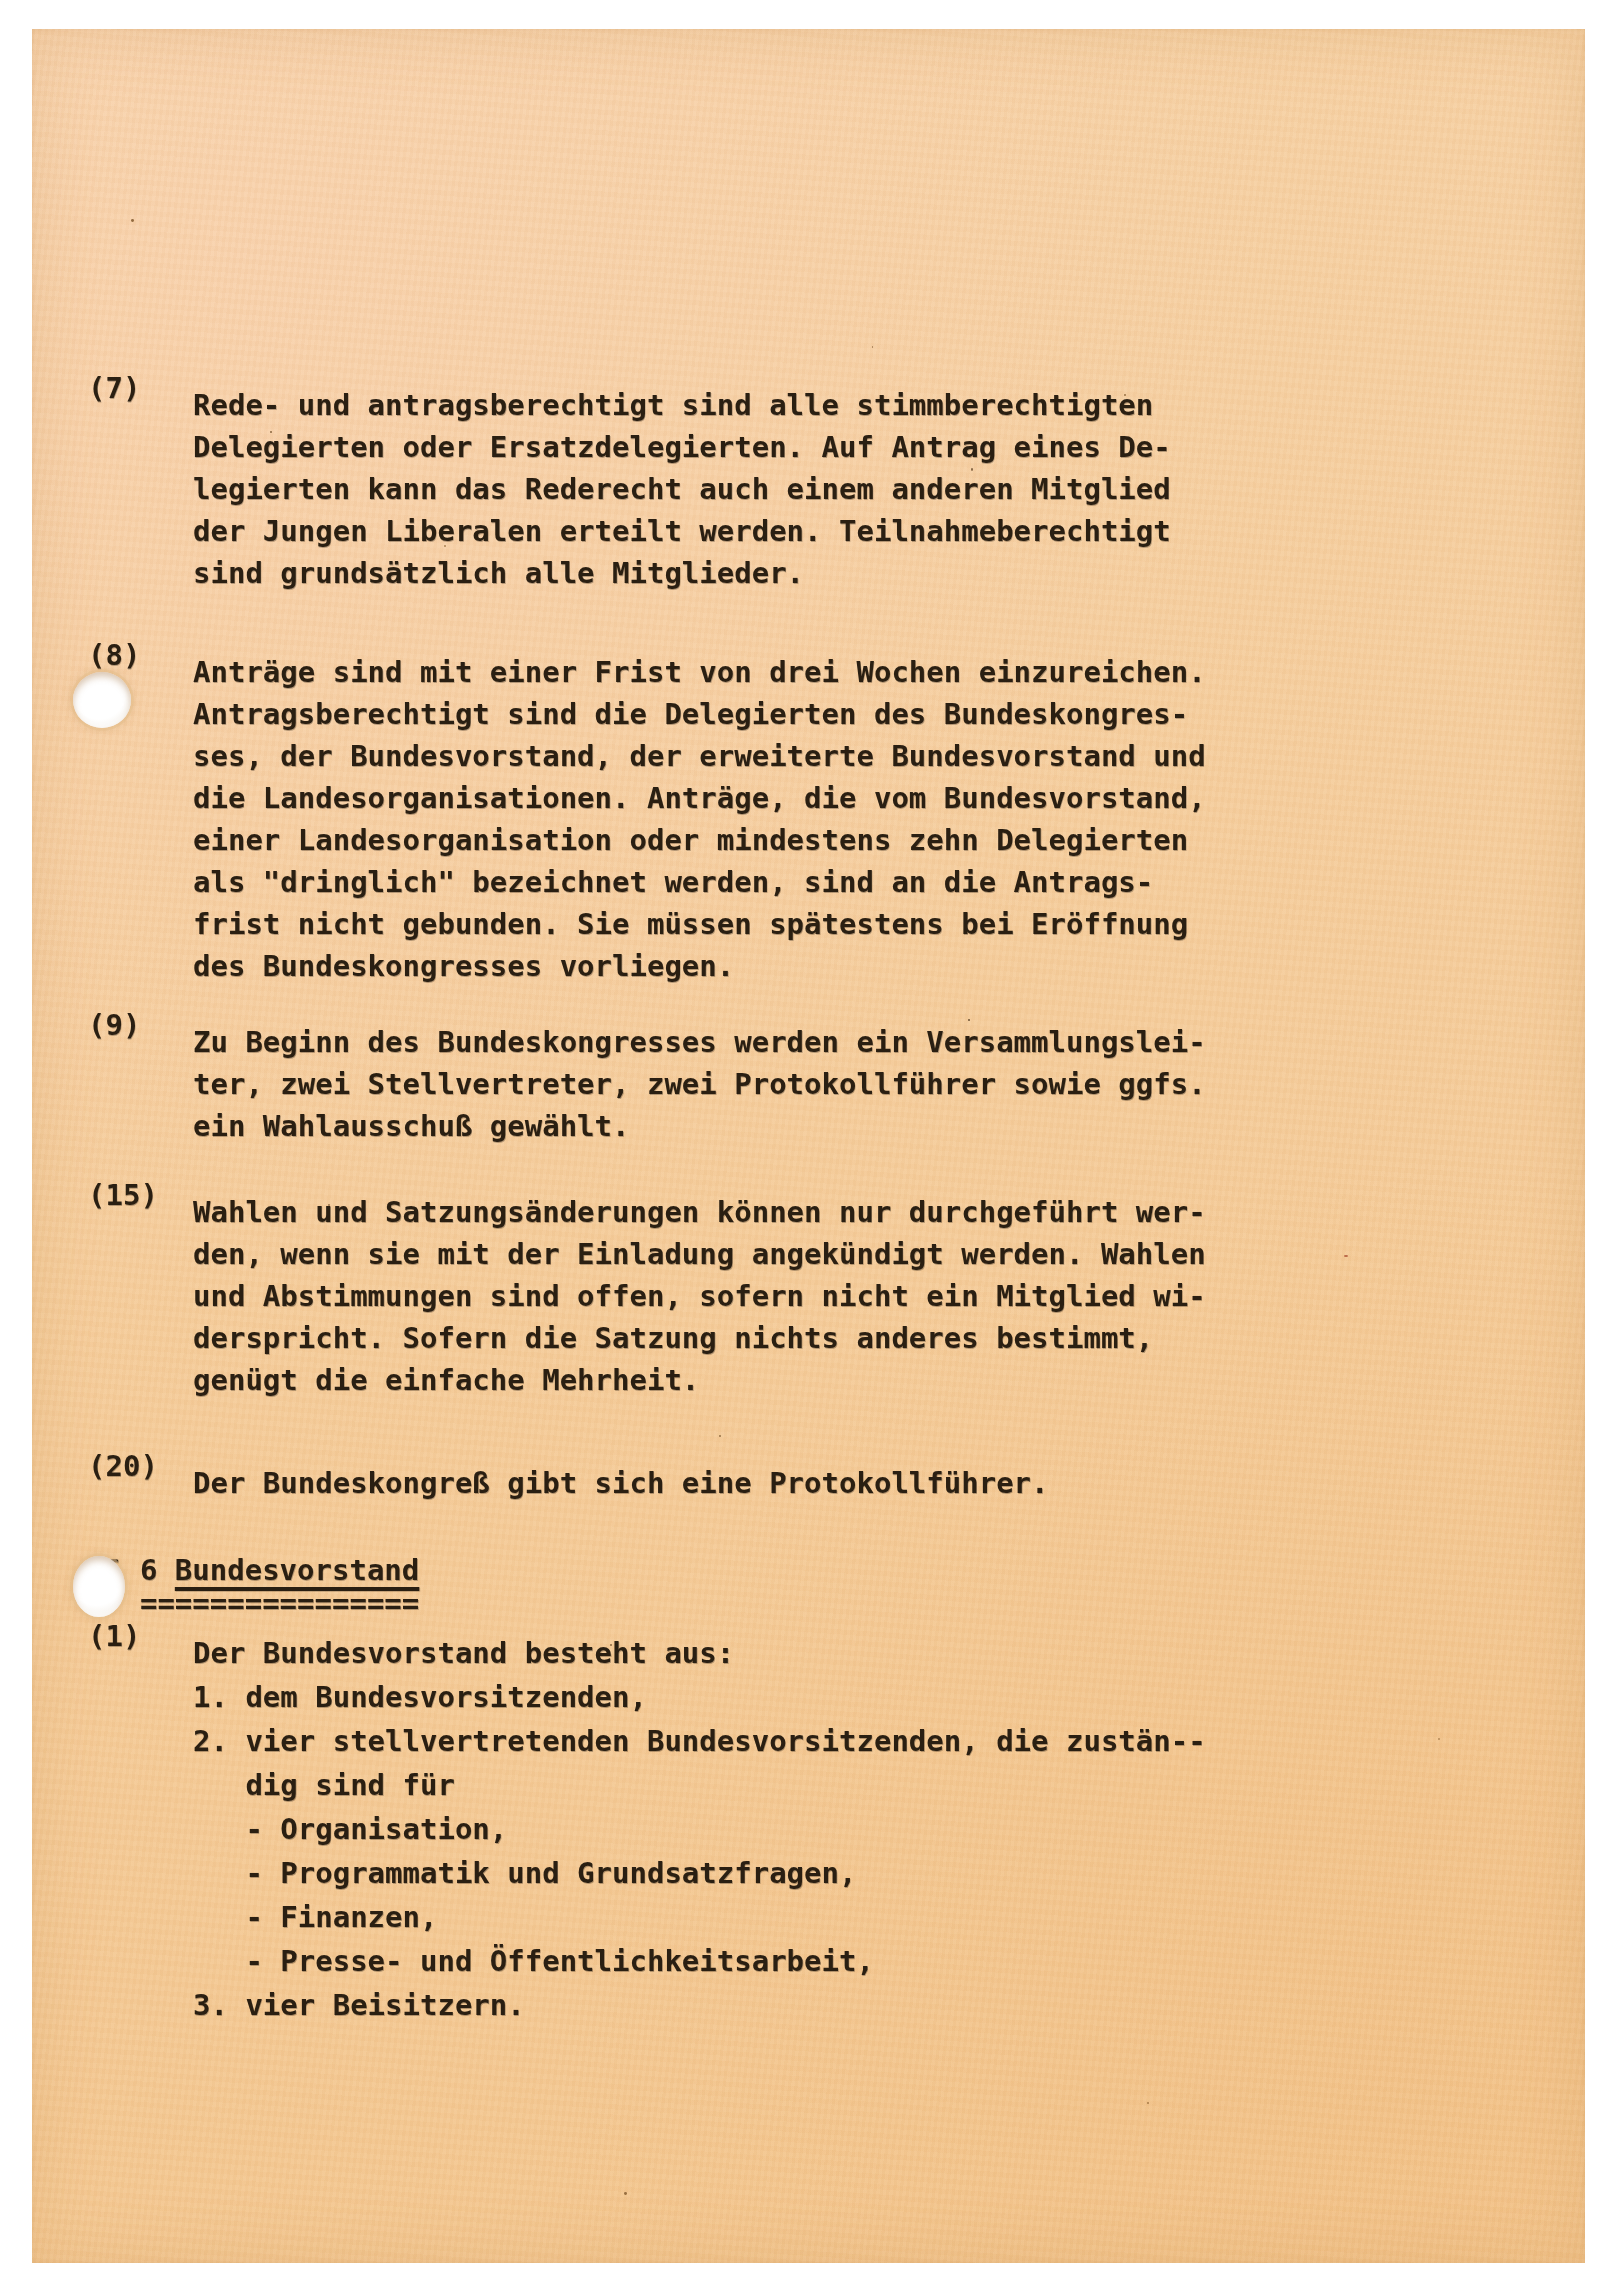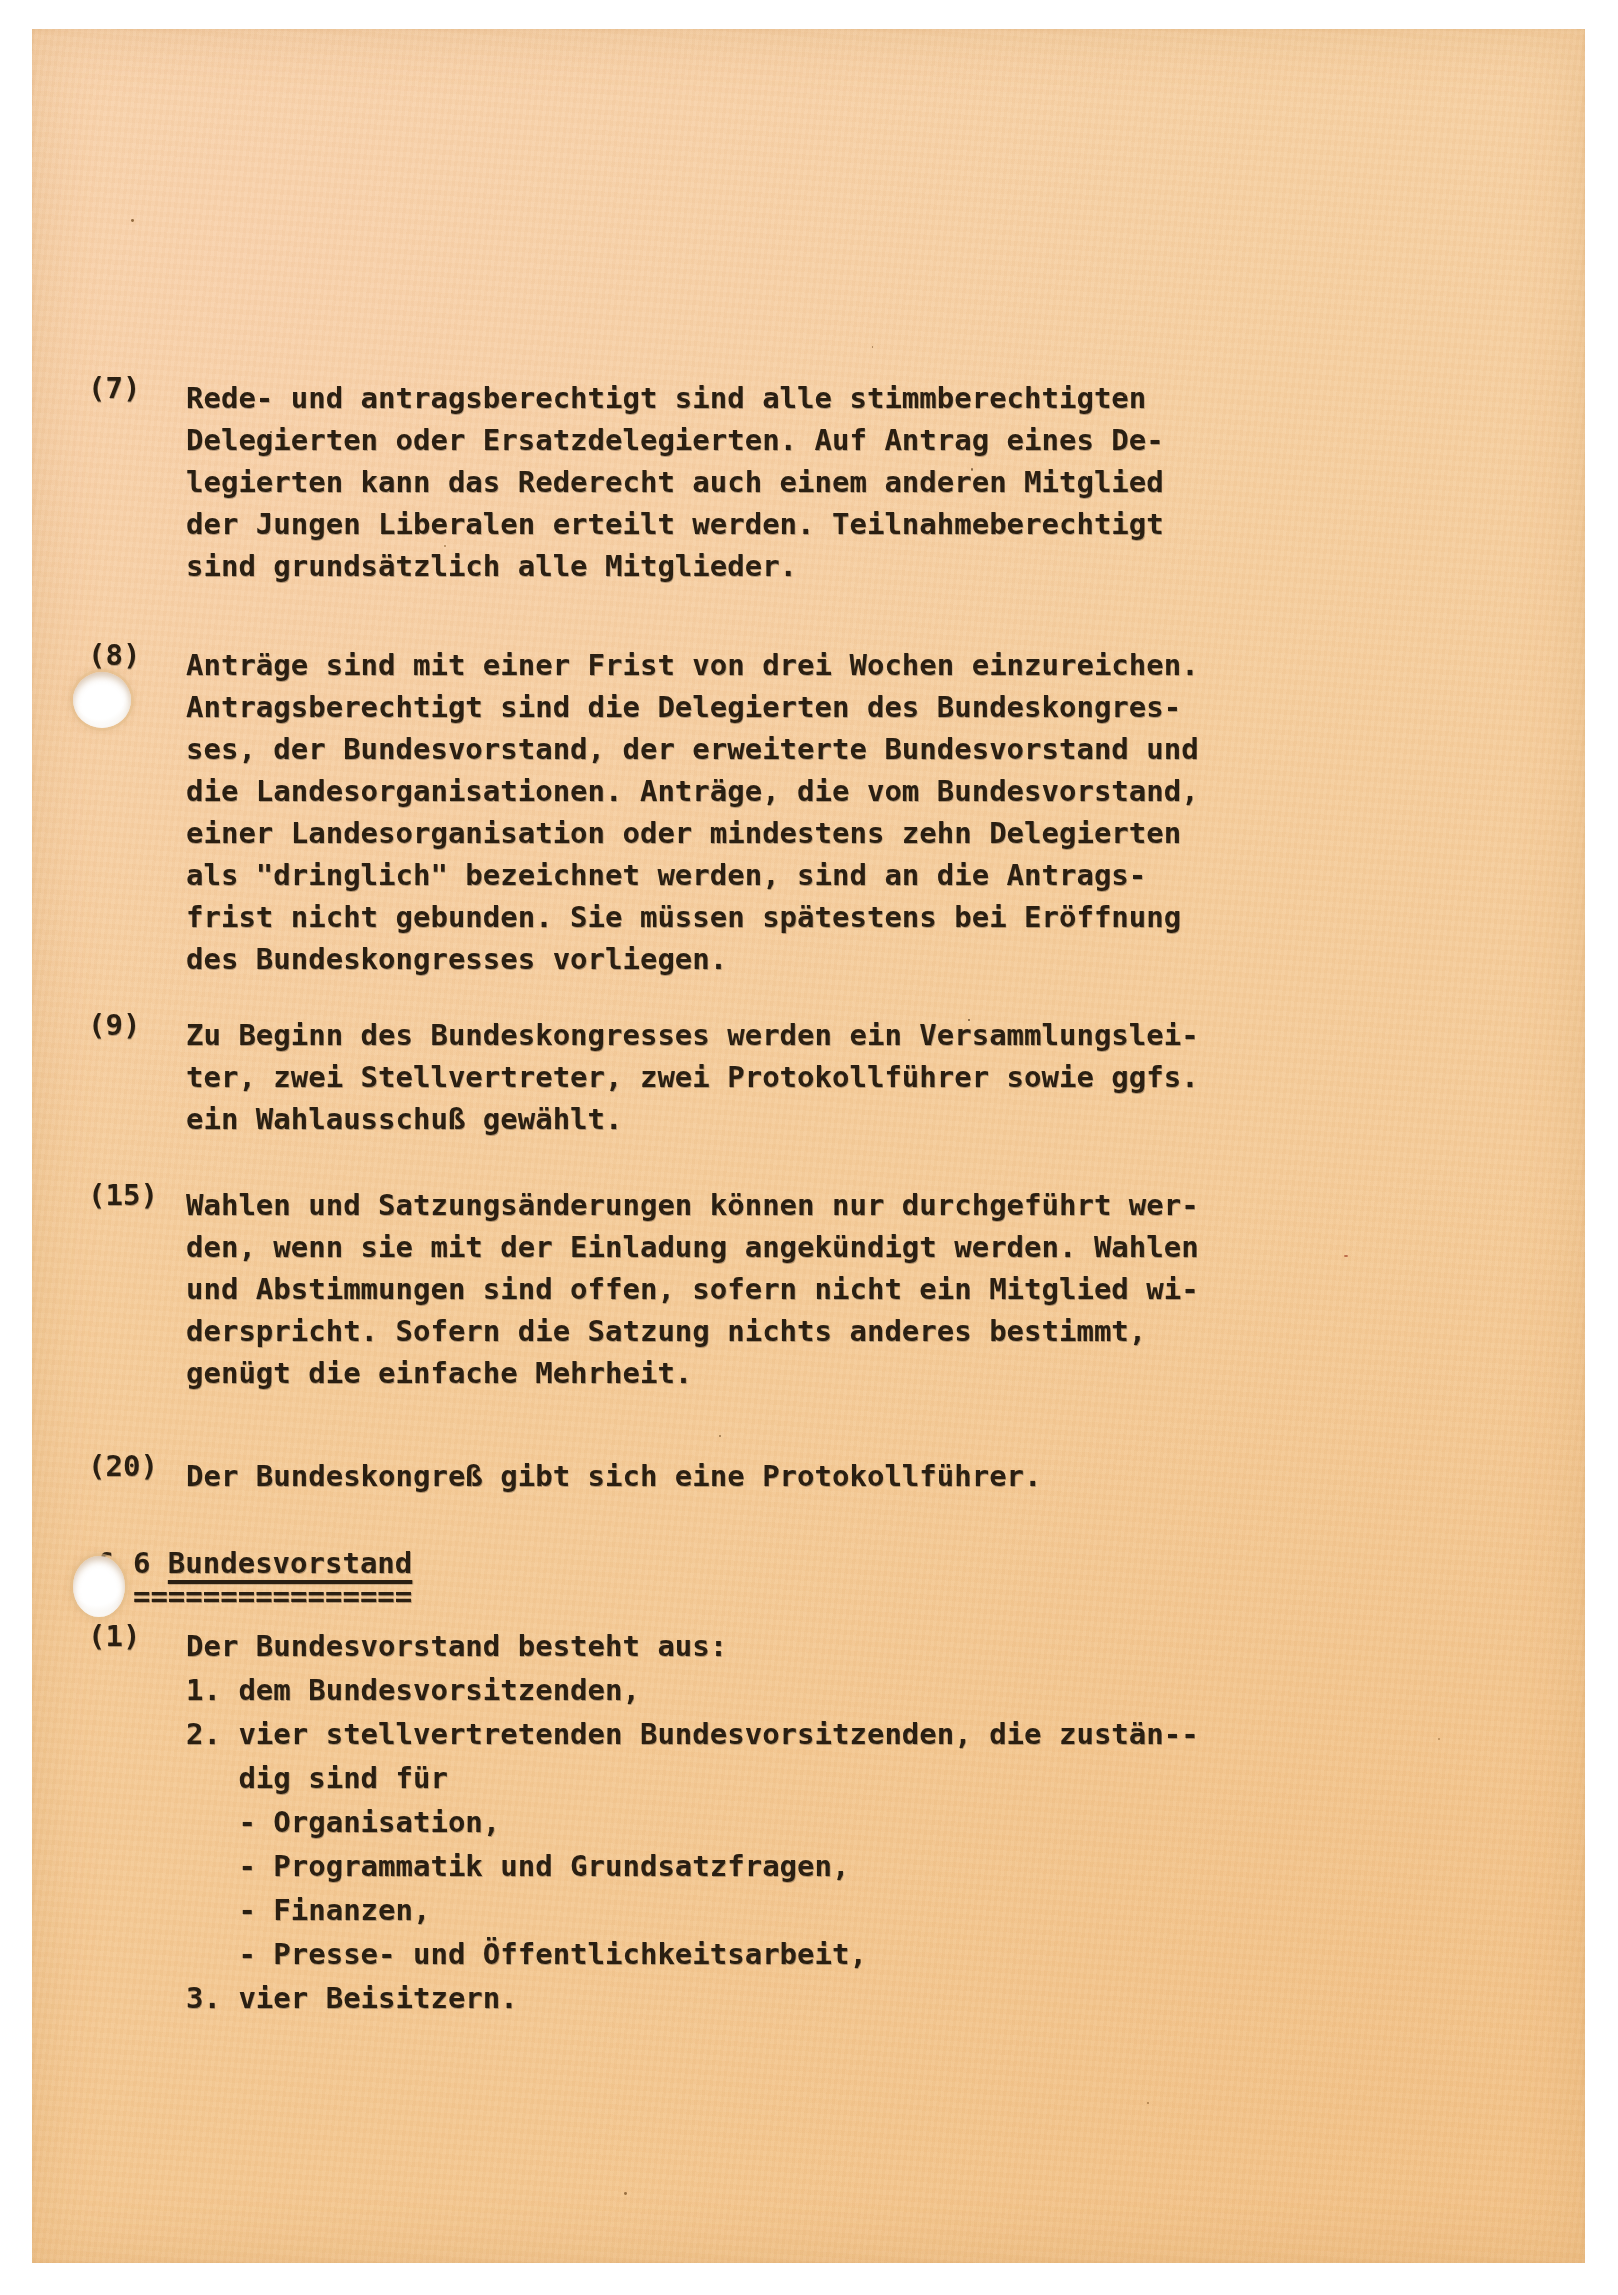--- a/index.html
+++ b/index.html
@@ -26,21 +26,21 @@
   .para{
     position:absolute;left:56px;
     font-family:"DejaVu Sans Mono","Liberation Mono",monospace;
     font-size:29px;font-weight:700;line-height:42px;
     color:#2a1f12;
     text-shadow: 0.6px 0.7px 0.4px rgba(42,31,18,0.32);
     white-space:pre;
   }
   .para.list{line-height:44px;}
   .para .marker{position:absolute;left:0;top:0;white-space:pre;}
-  .para .lines{position:absolute;left:88px;top:0;margin:10px;white-space:pre;
+  .para .lines{position:absolute;left:88px;top:0;margin:17px;white-space:pre;
     font:inherit;letter-spacing:inherit;}
   .para .lines.flush{left:0;text-align:center;}
 
   .hl-underline{
     text-decoration:underline;
     text-decoration-thickness:3.7px;
     text-underline-offset:7.4px;
     text-decoration-color:#2a1f12;
   }
 

